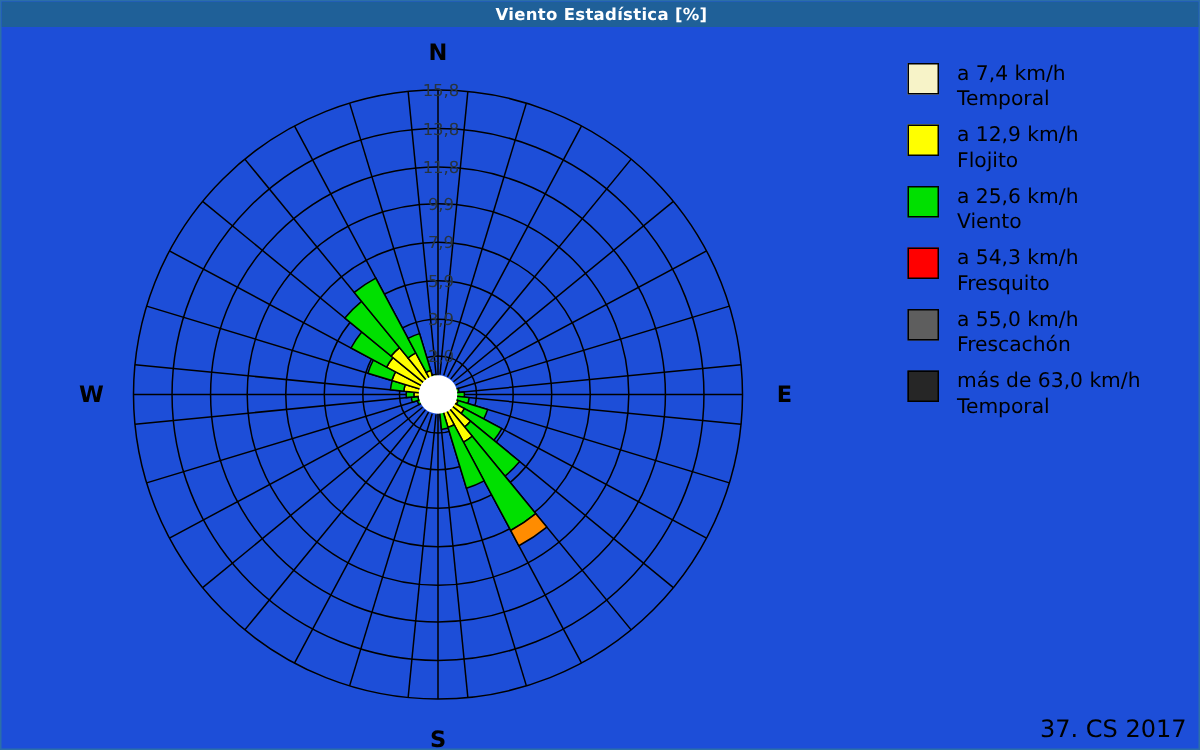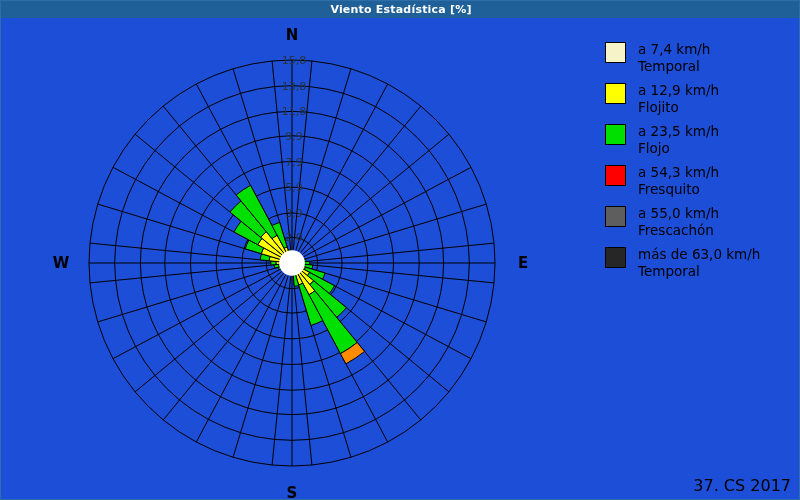--- a/index.html
+++ b/index.html
@@ -268,22 +268,22 @@
       <div class="legend-row">
         <div class="legend-swatch" style="background: rgb(255, 255, 0);"></div>
         <div class="legend-text">
           <div>a 12,9 km/h</div>
           <div>Flojito</div>
         </div>
       </div>
       <div class="legend-row">
         <div class="legend-swatch" style="background: rgb(0, 224, 0);"></div>
         <div class="legend-text">
-          <div>a 23,5 km/h</div>
-          <div>Flojo</div>
+          <div>a 25,6 km/h</div>
+          <div>Viento</div>
         </div>
       </div>
       <div class="legend-row">
         <div class="legend-swatch" style="background: rgb(255, 0, 0);"></div>
         <div class="legend-text">
           <div>a 54,3 km/h</div>
           <div>Fresquito</div>
         </div>
       </div>
       <div class="legend-row">

